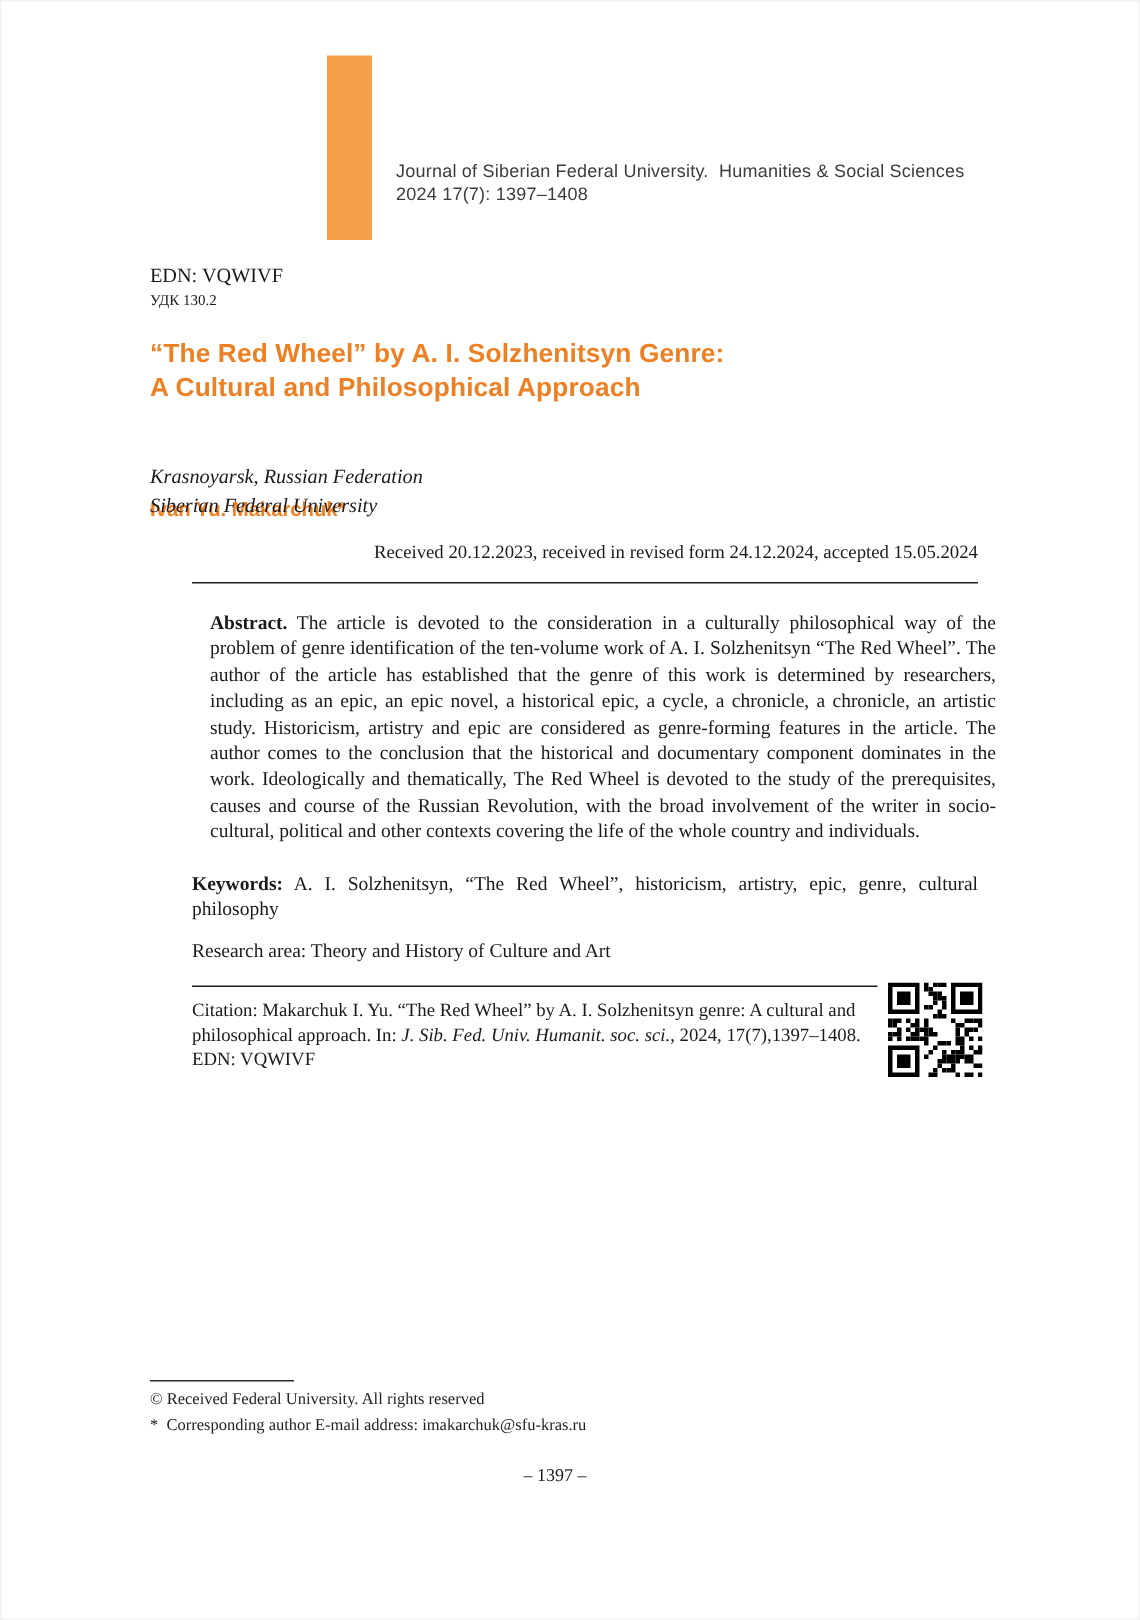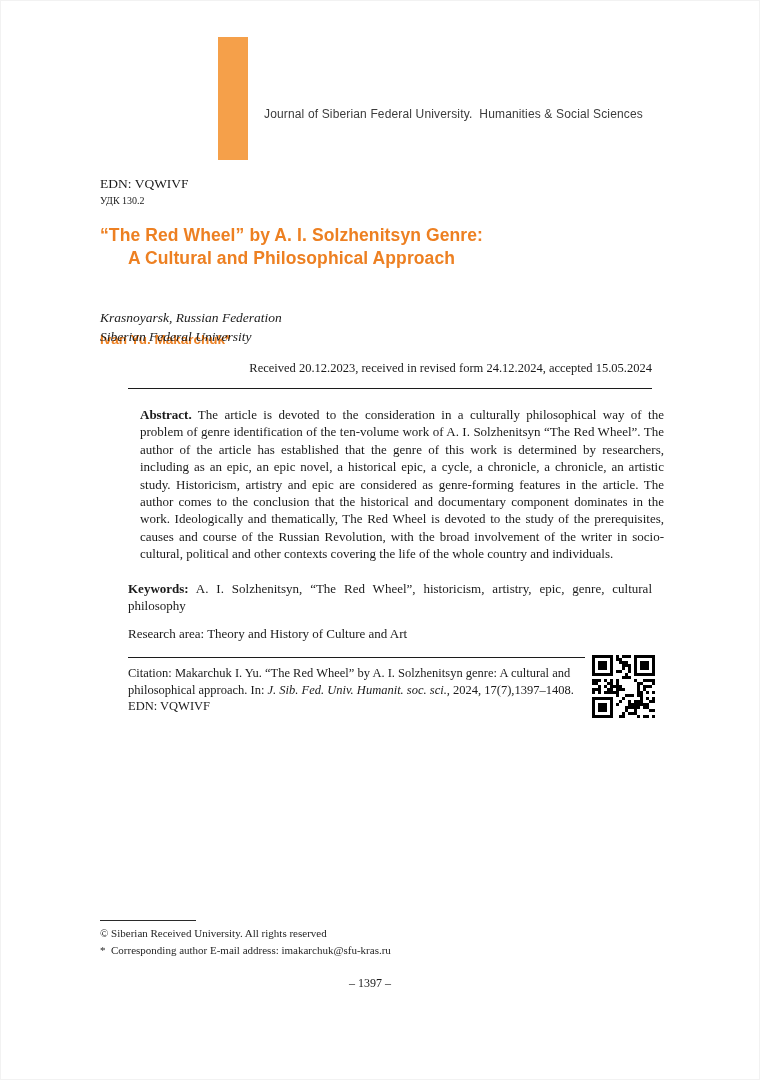--- a/index.html
+++ b/index.html
@@ -46,21 +46,20 @@
   .title {
     position: absolute;
     left: 100px; top: 224px;
     margin: 0;
     font-family: "Liberation Sans", "DejaVu Sans", sans-serif;
     font-size: 17.5px;
     font-weight: bold;
     line-height: 22.5px;
     color: var(--accent-orange, #ED8022);
     letter-spacing: 0.1px;
-    text-align: center;
   }
   .t-line { display: block; }
   .author {
     position: absolute;
     left: 100px; top: 289px;
     font-family: "Liberation Sans", "DejaVu Sans", sans-serif;
     font-size: 13.5px;
     font-weight: bold;
     color: var(--accent-orange, #ED8022);
     margin-top: 43px;
@@ -149,20 +148,21 @@
 </style>
 </head>
 <body>
 
 <div class="page">
 
   <div class="orange-bar"></div>
 
   <div class="journal-header">
     <div class="jh-line">Journal of Siberian Federal University.  Humanities &amp; Social Sciences</div>
+    <div class="jh-line">2024 17(7): 1397–1408</div>
   </div>
 
   <div class="edn">EDN: VQWIVF</div>
   <div class="udk">УДК 130.2</div>
 
   <h1 class="title">
     <span class="t-line">“The Red Wheel” by A. I. Solzhenitsyn Genre:</span>
     <span class="t-line">A Cultural and Philosophical Approach</span>
   </h1>
 
@@ -311,18 +311,18 @@
         <rect x="6" y="6" width="9" height="9" fill="#000"></rect>
         <rect x="42" y="0" width="21" height="21" fill="#000"></rect>
         <rect x="45" y="3" width="15" height="15" fill="#fff"></rect>
         <rect x="48" y="6" width="9" height="9" fill="#000"></rect>
         <rect x="0" y="42" width="21" height="21" fill="#000"></rect>
         <rect x="3" y="45" width="15" height="15" fill="#fff"></rect>
         <rect x="6" y="48" width="9" height="9" fill="#000"></rect>
       </svg></div>
 
   <div class="foot-rule"></div>
-  <div class="footnote fn1">© Siberian Received University. All rights reserved</div>
+  <div class="footnote fn1">© Received Federal University. All rights reserved</div>
   <div class="footnote fn2">*  Corresponding author E-mail address: imakarchuk@sfu-kras.ru</div>
 
   <div class="page-number">– 1397 –</div>
 
 </div>
 
 </body></html>

